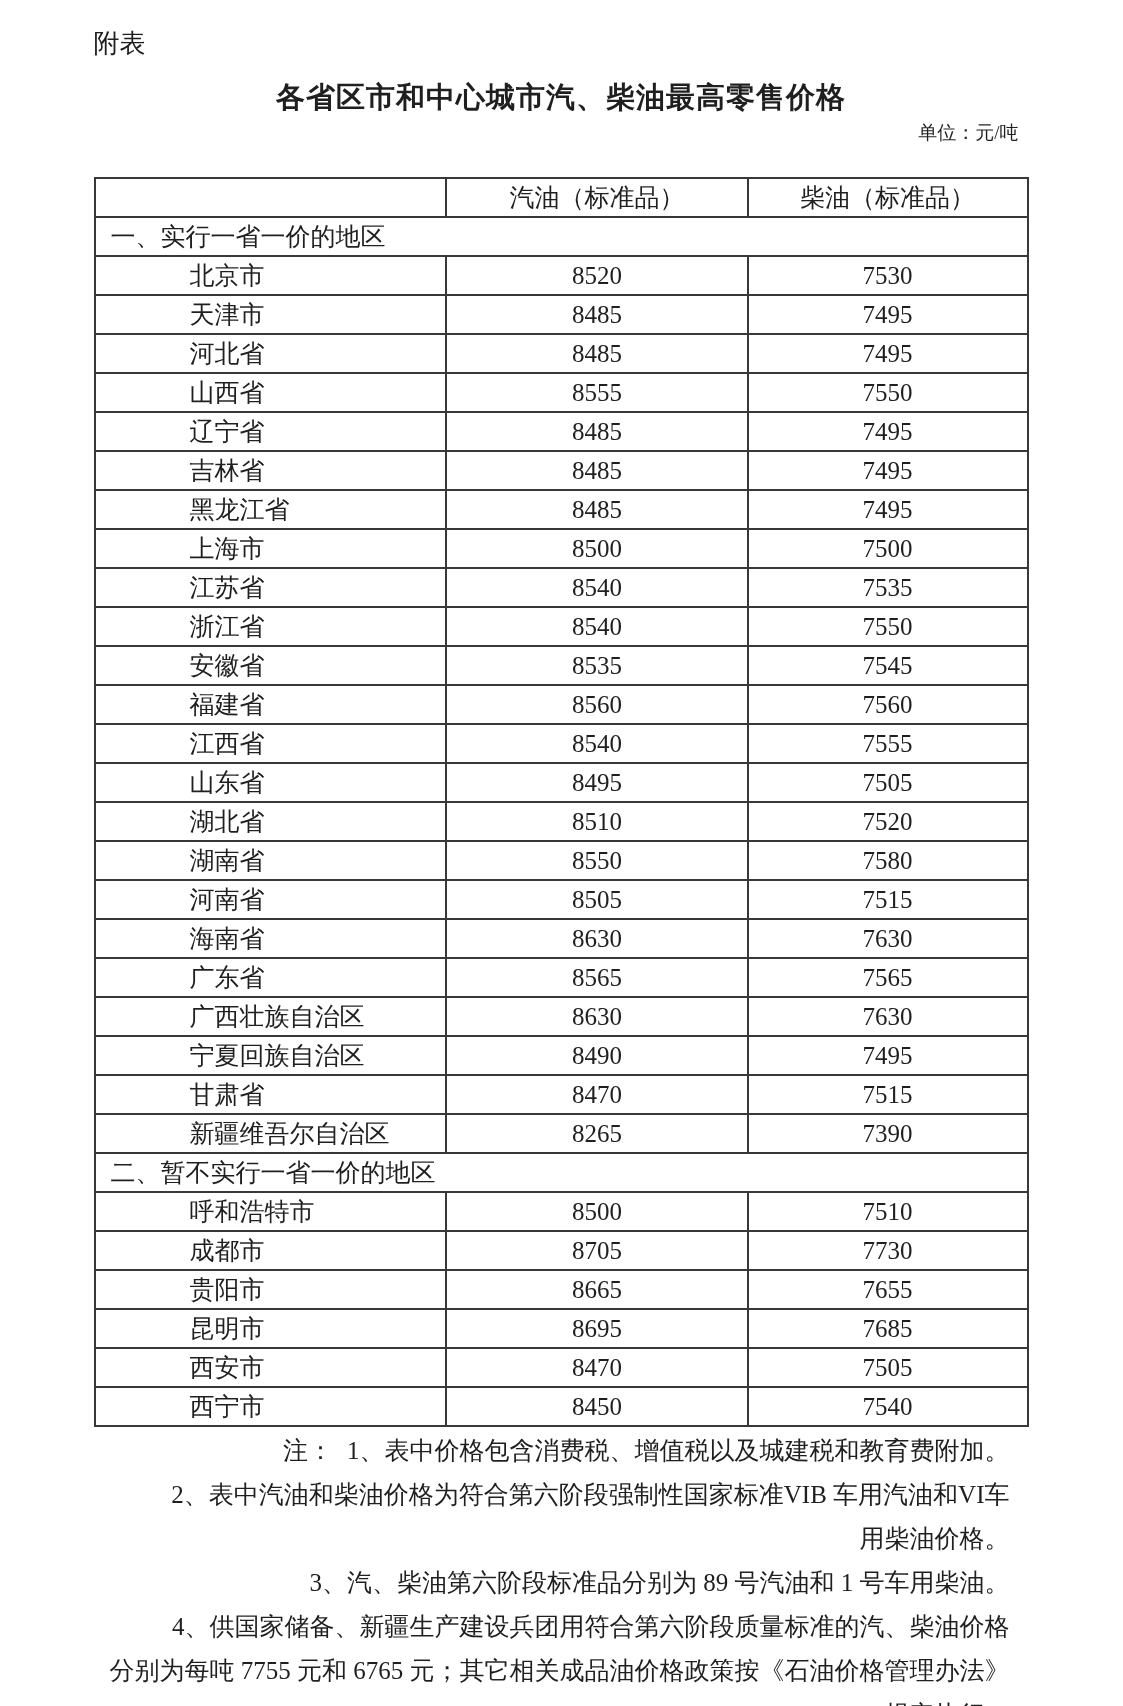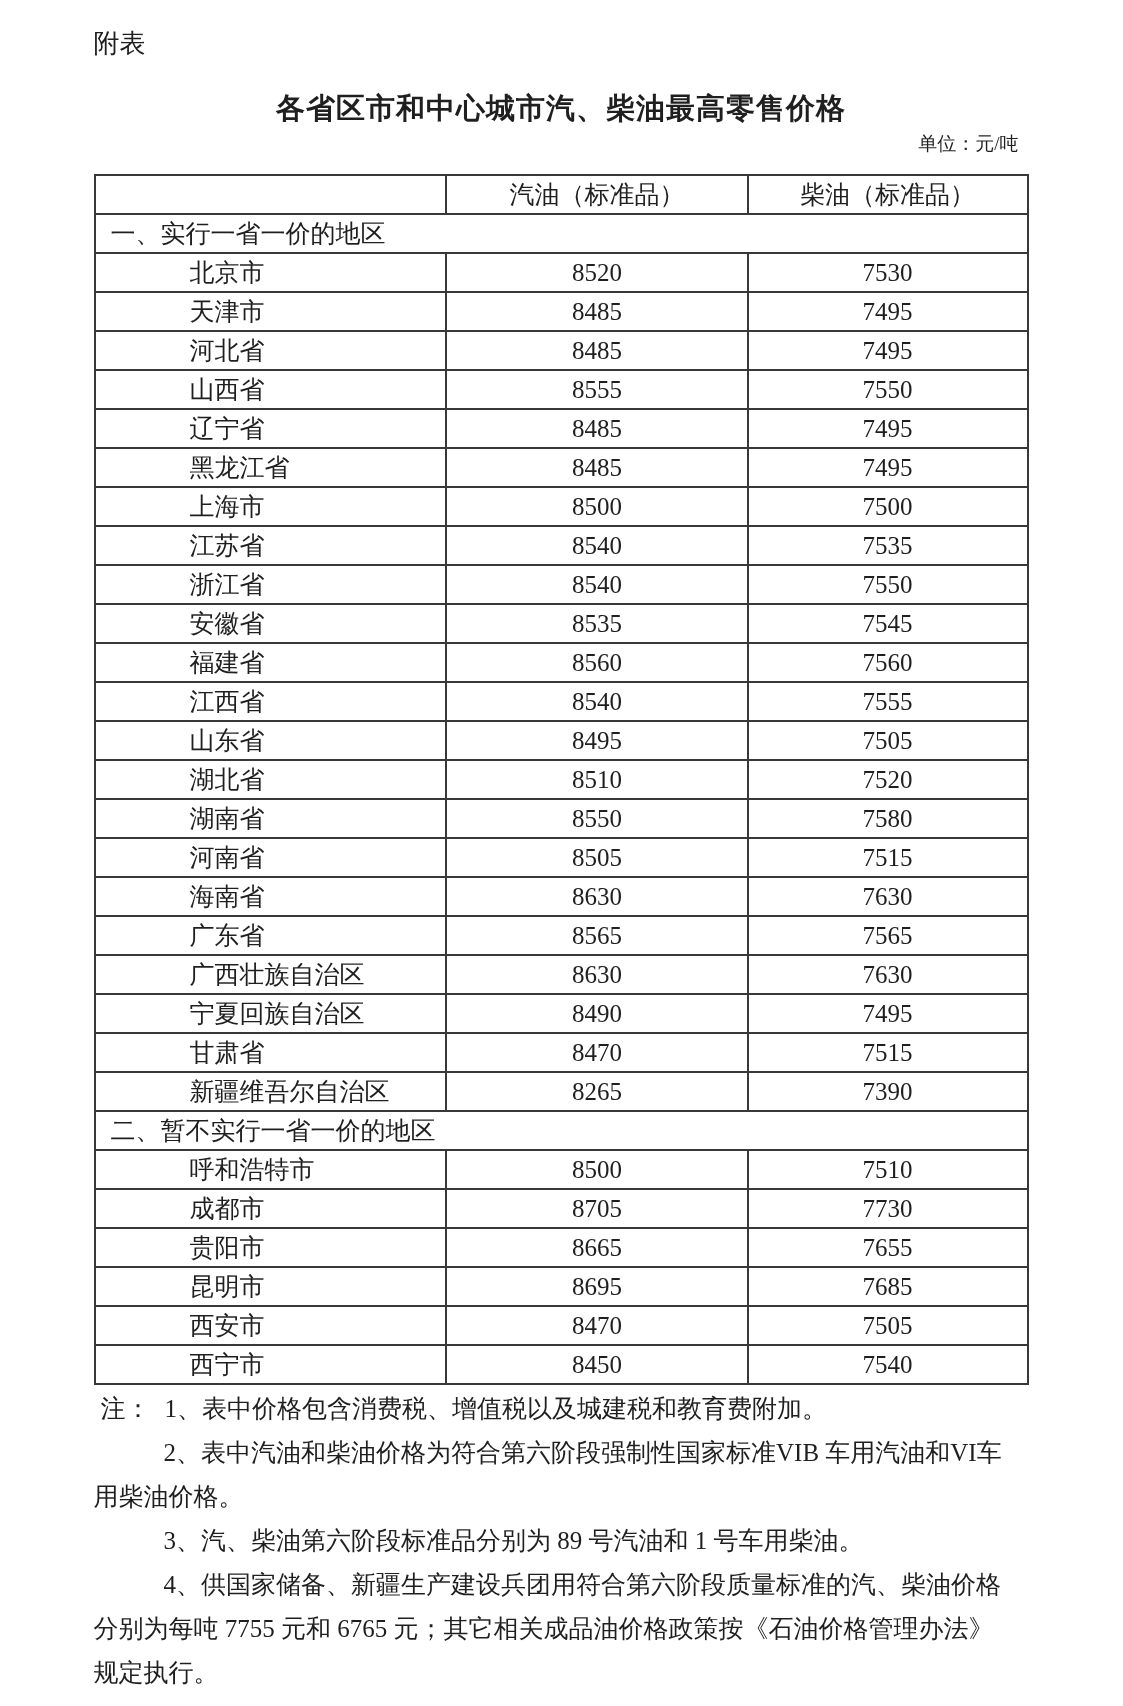--- a/index.html
+++ b/index.html
@@ -13,37 +13,37 @@
     color: #1f1f1f;
     padding: 28px 31px 0 30px;
     overflow: hidden;
     font-family: "Liberation Serif", "DejaVu Serif", serif;
   }
   .doc-label {
     font-size: 26px;
     line-height: 31px;
   }
   .doc-title {
-    margin-top: 32px;
+    margin-top: 21px;
     text-align: center;
     font-family: "Liberation Sans", "DejaVu Sans", sans-serif;
     font-weight: bold;
     font-size: 29px;
     line-height: 35px;
     letter-spacing: 1px;
   }
   .unit-line {
     margin-top: 3px;
     text-align: right;
     font-size: 19px;
     line-height: 30px;
     padding-right: 10px;
   }
   table.price-table {
-    margin-top: 15px;
+    margin-top: 29px;
     width: 100%;
     border-collapse: collapse;
     table-layout: fixed;
   }
   table.price-table th,
   table.price-table td {
     border: 2px solid #383838;
     height: 39px;
     font-size: 25px;
     font-weight: normal;
@@ -60,21 +60,21 @@
     text-align: left;
     padding-left: 94px;
   }
   td.num { text-align: center; }
   .notes {
     margin-top: 2px;
     font-size: 25px;
     line-height: 44px;
     padding-right: 19px;
   }
-  .note { text-indent: 70px; }
+  .note { text-indent: 70px; text-align: right; }
   .note.note-first { text-indent: 7px; }
   .note-prefix { margin-right: 14px; }
 </style>
 </head>
 <body>
 
 <div class="page">
 
   <div class="doc-label">附表</div>
 
@@ -123,20 +123,25 @@
           <td class="num">8555</td>
           <td class="num">7550</td>
         </tr>
 
         <tr>
           <td class="region">辽宁省</td>
           <td class="num">8485</td>
           <td class="num">7495</td>
         </tr>
 
+        <tr>
+          <td class="region">吉林省</td>
+          <td class="num">8485</td>
+          <td class="num">7495</td>
+        </tr>
 
         <tr>
           <td class="region">黑龙江省</td>
           <td class="num">8485</td>
           <td class="num">7495</td>
         </tr>
 
         <tr>
           <td class="region">上海市</td>
           <td class="num">8500</td>

